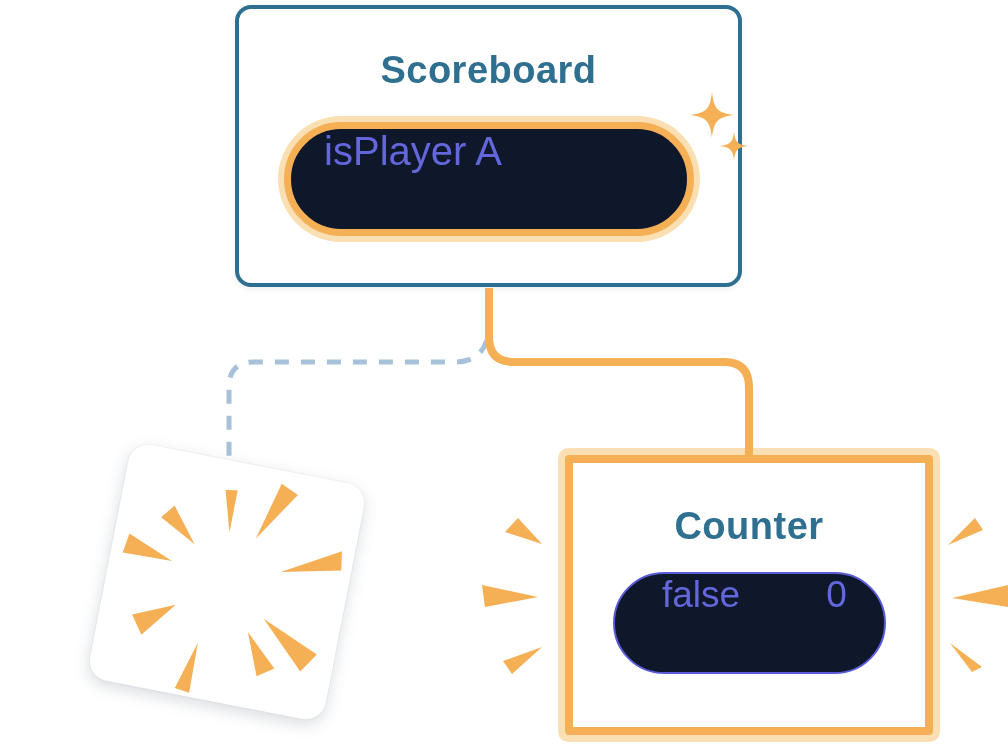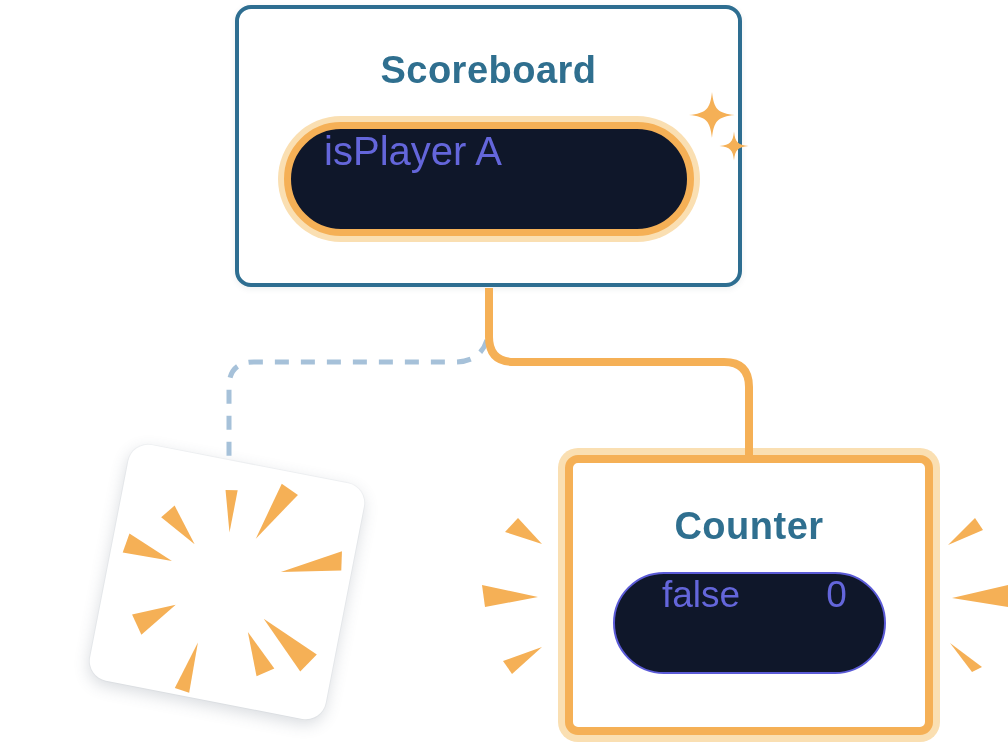--- a/index.html
+++ b/index.html
@@ -22,21 +22,21 @@
   .solid-line{fill:none;stroke:var(--orange);stroke-width:8;}
   .dashed-line{fill:none;stroke:var(--dashed-blue);stroke-width:5;stroke-dasharray:14 12;}
 
   
   .card{position:absolute;background:#fff;z-index:2;}
   .card-title{text-align:center;font-size:38px;font-weight:700;color:var(--title-text);letter-spacing:.5px;}
 
   .scoreboard{left:235px;top:5px;width:507px;height:282px;border:4px solid var(--card-border-blue);border-radius:16px;box-shadow:0 2px 6px rgba(40,60,80,.08);}
   .scoreboard .card-title{margin-top:40px;}
 
-  .counter{left:565px;top:455px;width:368px;height:280px;border:8px solid var(--orange);border-radius:13px;box-shadow:0 0 0 7px var(--orange-glow);}
+  .counter{left:565px;top:455px;width:368px;height:280px;border:8px solid var(--orange);border-radius:4px;box-shadow:0 0 0 7px var(--orange-glow);}
   .counter .card-title{margin-top:42px;}
 
   
   .pill{display:flex;align-items:flex-start;border-radius:999px;background:#0f172a;overflow:hidden;}
   .pill-cell{display:flex;align-items:center;justify-content:center;color:var(--purple);}
   .pill-divider{width:2px;flex:0 0 2px;}
 
   .orange-pill{width:410px;height:114px;margin:30px auto 0;border:7px solid var(--orange);box-shadow:0 0 0 6px var(--orange-glow);}
   .orange-pill .pill-cell{font-size:40px;}
   .orange-pill .pill-key{flex:0 0 245px;}

